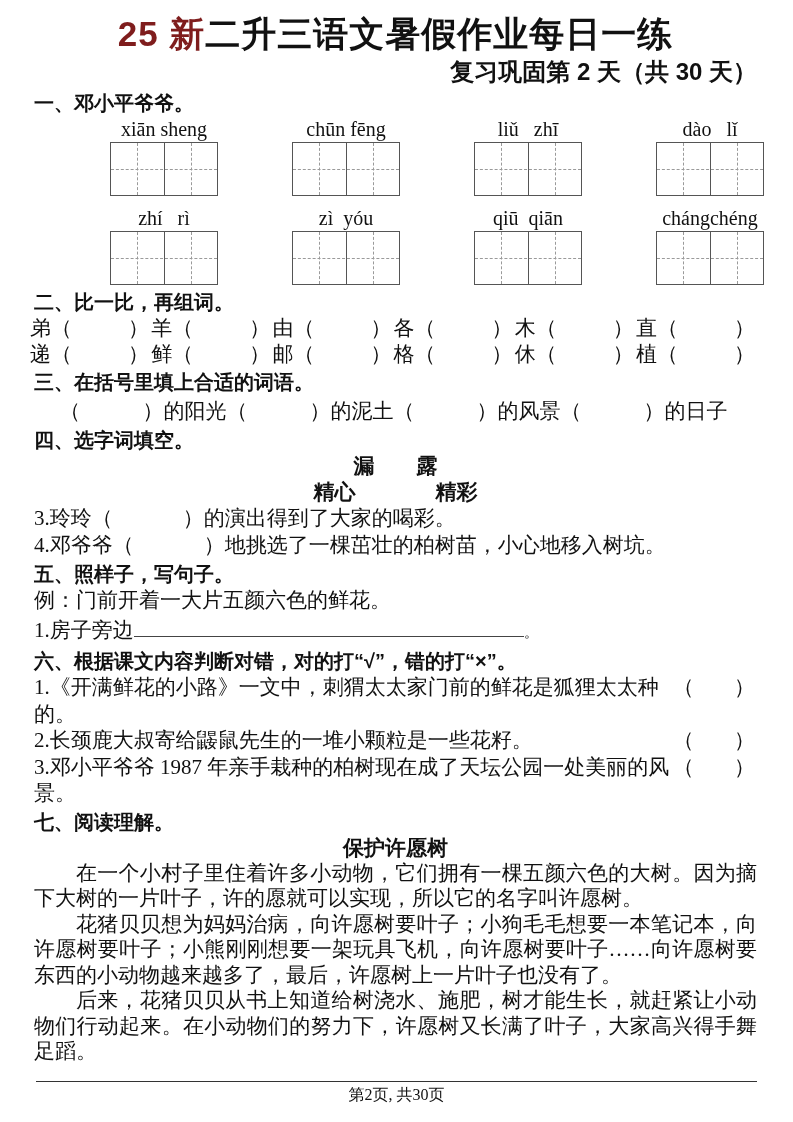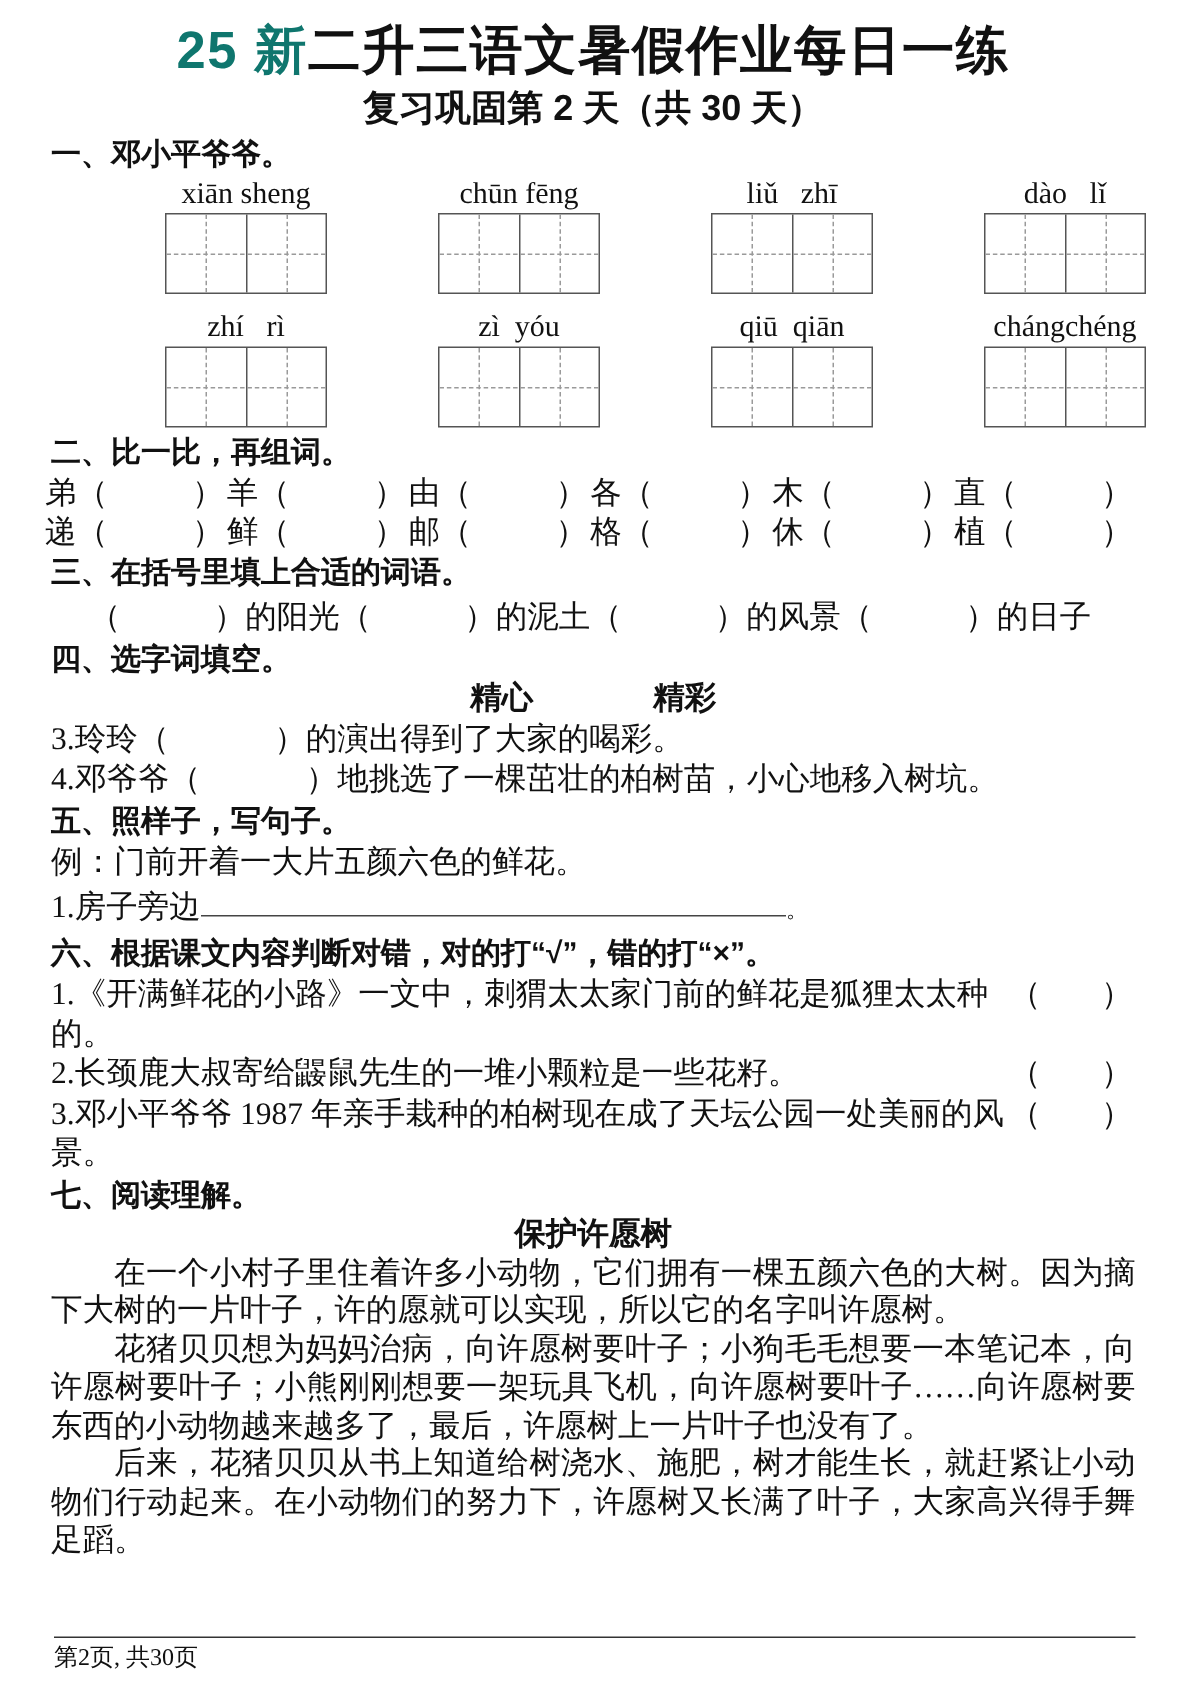--- a/index.html
+++ b/index.html
@@ -3,23 +3,23 @@
 <meta charset="utf-8">
 <style>
   html,body{margin:0;padding:0;background:#fff;}
   body{width:793px;height:1122px;overflow:hidden;color:#111;
        font-family:"Liberation Serif","DejaVu Serif",serif;}
   .sheet{position:relative;width:793px;height:1122px;box-sizing:border-box;
          padding:14px 36px 0 34px;}
   
   .title{font-family:"Liberation Sans","DejaVu Sans",sans-serif;font-weight:bold;
          font-size:35px;text-align:center;line-height:1.15;letter-spacing:1px;}
-  .title .red{color:#0f766e;}
+  .title .red{color:#7f1d1d;}
   .subtitle{font-family:"Liberation Sans","DejaVu Sans",sans-serif;font-weight:bold;
-            font-size:24px;text-align:center;margin-top:2px;}
+            font-size:24px;text-align:right;margin-top:2px;}
   .h{font-family:"Liberation Sans","DejaVu Sans",sans-serif;font-weight:bold;
      font-size:20px;line-height:25px;margin-top:3px;}
   
   .t{font-size:21px;line-height:27px;}
   
   .pyrow{display:flex;gap:34px;margin-left:36px;margin-top:2px;}
   .pycol{width:108px;display:flex;flex-direction:column;align-items:center;padding-left:40px;}
   .pylabel{font-size:20px;line-height:23px;white-space:pre;}
   .pybox{position:relative;width:106px;height:52px;border:1px solid #555;
          display:flex;margin-top:1px;background:#fff;}
@@ -48,21 +48,21 @@
   .small-period{font-size:15px;}
   
   .judge-row{display:flex;justify-content:space-between;font-size:21px;
              line-height:26.5px;}
   .judge-br{white-space:nowrap;padding-right:2px;}
   
   .read-title{font-size:21px;font-weight:bold;text-align:center;line-height:26px;
               font-family:"Liberation Sans","DejaVu Sans",sans-serif;}
   .para{font-size:21px;line-height:25.5px;text-align:justify;text-indent:2em;}
   
-  .footer{position:absolute;left:36px;right:36px;bottom:6px;}
+  .footer{position:absolute;left:36px;right:36px;bottom:16px;text-align:center;}
   .footer .rule{border-top:1.5px solid #333;margin-bottom:3px;}
   .footer .pg{font-size:16px;}
 </style>
 </head>
 <body>
 
 <div class="sheet">
 
   <div class="title"><span class="red">25 新</span><span>二升三语文暑假作业每日一练</span></div>
   <div class="subtitle">复习巩固第 2 天（共 30 天）</div>
@@ -165,20 +165,21 @@
 
   <div class="h">三、在括号里填上合适的词语。</div>
   <div class="s3-row">
     <span><span>（</span><span class="blank w62"></span><span>）</span><span>的阳光</span></span>
     <span><span>（</span><span class="blank w62"></span><span>）</span><span>的泥土</span></span>
     <span><span>（</span><span class="blank w62"></span><span>）</span><span>的风景</span></span>
     <span><span>（</span><span class="blank w62"></span><span>）</span><span>的日子</span></span>
   </div>
 
   <div class="h">四、选字词填空。</div>
+  <div class="choices"><span>漏</span><span class="gap"></span><span>露</span></div>
   <div class="choices"><span>精心</span><span class="gap2"></span><span>精彩</span></div>
   <div class="t"><span>3.玲玲</span><span>（</span><span class="blank w70"></span><span>）</span><span>的演出得到了大家的喝彩。</span></div>
   <div class="t"><span>4.邓爷爷</span><span>（</span><span class="blank w70"></span><span>）</span><span>地挑选了一棵茁壮的柏树苗，小心地移入树坑。</span></div>
 
   <div class="h">五、照样子，写句子。</div>
   <div class="t">例：门前开着一大片五颜六色的鲜花。</div>
   <div class="t"><span>1.房子旁边</span><span class="uline u390"></span><span class="small-period">。</span></div>
 
   <div class="h">六、根据课文内容判断对错，对的打“√”，错的打“×”。</div>
   <div class="judge-row">

